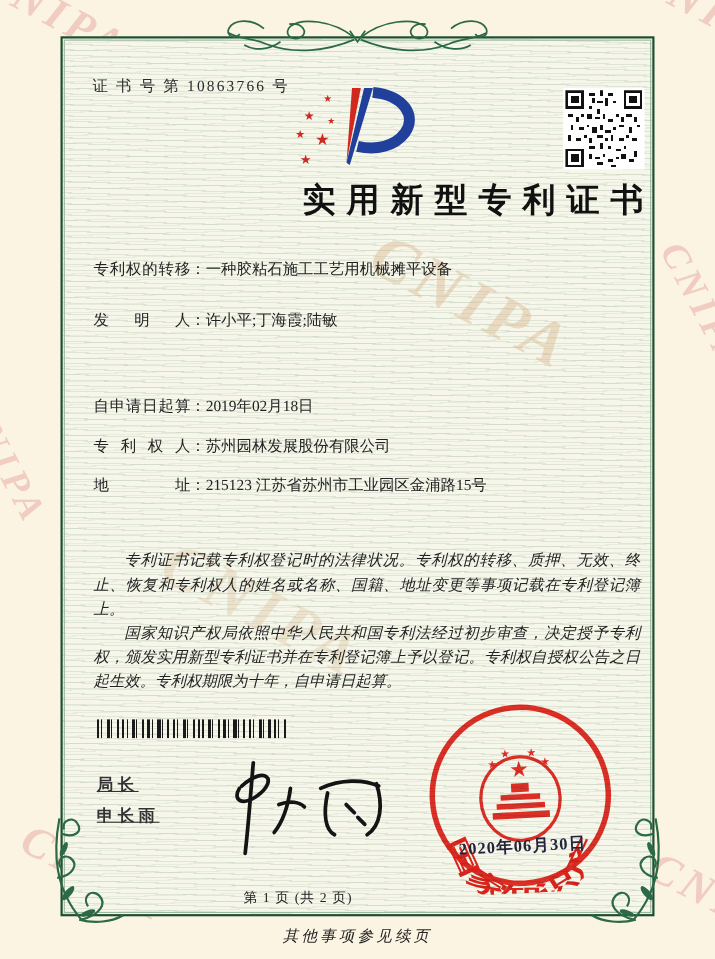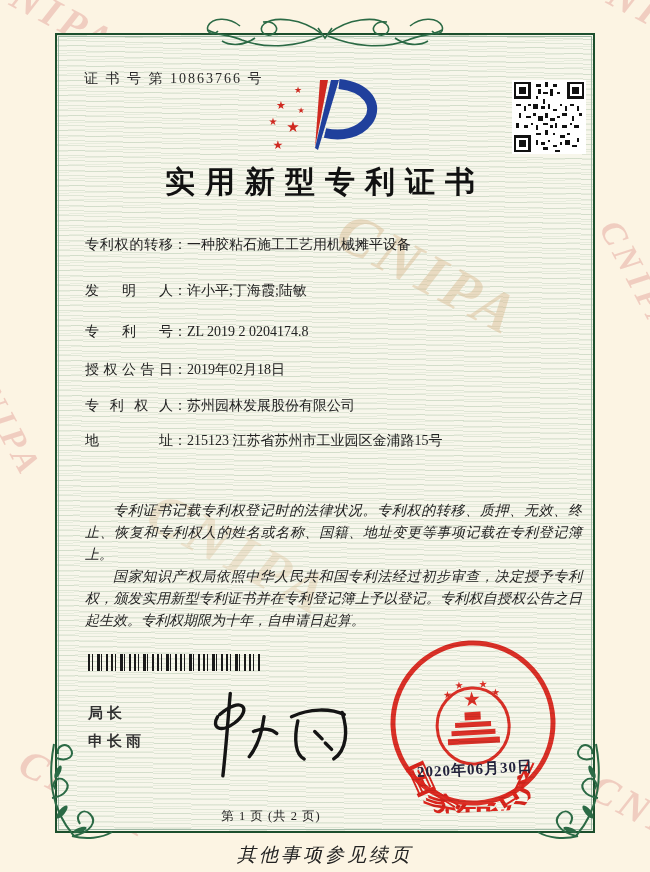--- a/index.html
+++ b/index.html
@@ -25,21 +25,21 @@
   .abs{position:absolute;}
   .wm{
     position:absolute; font-family:"Liberation Serif", serif; font-style:italic; font-weight:bold;
     color:#f0cdc0; letter-spacing:5px; pointer-events:none; white-space:nowrap;
   }
   .wm-in{ color:rgba(216,185,142,0.45); }
   .cert-no{
     left:84px; top:70px; font-size:14px; letter-spacing:2px; color:#2a2a2a;
   }
   .title{
-    left:55px; top:162px; width:540px; text-align:center;
+    left:55px; top:162px; width:540px; text-align:right;
     font-size:30px; font-weight:bold; letter-spacing:10px; color:#111;
   }
   .frow{ position:absolute; left:85px; font-size:14px; white-space:nowrap; color:#222;}
   .flabel{
     display:inline-block; width:88px; text-align:justify; text-align-last:justify; vertical-align:top;
   }
   .fvalue{ }
   .pair2{ position:absolute; left:243px; top:0; }
   .paras{
     position:absolute; left:85px; top:500px; width:497px;
@@ -50,31 +50,31 @@
     position:absolute; left:88px; top:654px; width:172px; height:17px;
     background:repeating-linear-gradient(90deg,
       #1a1a1a 0px, #1a1a1a 2px, transparent 2px, transparent 4px,
       #1a1a1a 4px, #1a1a1a 5px, transparent 5px, transparent 9px,
       #1a1a1a 9px, #1a1a1a 12px, transparent 12px, transparent 13px,
       #1a1a1a 13px, #1a1a1a 14px, transparent 14px, transparent 18px,
       #1a1a1a 18px, #1a1a1a 20px, transparent 20px, transparent 23px);
   }
   .director{ position:absolute; left:88px; top:704px; font-family:"Liberation Sans", sans-serif;
     font-size:15px; font-weight:600; letter-spacing:4px; color:#333; }
-  .director div{ margin-bottom:9px; }
+  .director div{ margin-bottom:9px;text-decoration:underline; }
   .seal{ position:absolute; left:384px; top:634px; width:178px; height:178px;
     mix-blend-mode:multiply; transform:rotate(-3deg); }
   .seal-date{
     position:absolute; left:390px; top:760px; width:170px; text-align:center;
     font-size:15px; font-weight:bold; letter-spacing:1px; color:#23233c; transform:rotate(-3deg);
   }
   .pageinfo{ position:absolute; left:55px; top:808px; width:432px; text-align:center;
     font-size:12.5px; letter-spacing:1px; color:#222; }
   .footnote{ position:absolute; left:0; top:842px; width:650px; text-align:center;
-    font-size:19px; font-style:italic; letter-spacing:3px; color:#222; }
+    font-size:14px; font-style:italic; letter-spacing:3px; color:#222; }
   .logo{ position:absolute; left:265px; top:76px; width:120px; height:78px; }
   .qr{ position:absolute; left:512px; top:80px; width:70px; height:70px; background:#fff; padding:2px; }
   .orn{ position:absolute; left:170px; top:8px; width:310px; height:52px; }
   .fl-bl{ position:absolute; left:28px; top:742px; width:100px; height:100px; }
   .fl-br{ position:absolute; left:522px; top:742px; width:100px; height:100px; transform:scale(-1,1); }
   .sig{ position:absolute; left:185px; top:685px; width:175px; height:95px; }
 </style>
 </head>
 <body>
 
@@ -163,25 +163,22 @@
   </svg>
 
   <div class="abs title">实用新型专利证书</div>
 
   <div class="frow" style="top:236px">
     <span class="flabel">专利权的转移</span><span>：</span><span class="fvalue">一种胶粘石施工工艺用机械摊平设备</span>
   </div>
   <div class="frow" style="top:282px">
     <span class="flabel">发明人</span><span>：</span><span class="fvalue">许小平;丁海霞;陆敏</span>
   </div>
-  <div class="frow" style="top:323px">
-    <span class="flabel">专利号</span><span>：</span><span class="fvalue">ZL 2019 2 0204174.8</span>
-  </div>
   <div class="frow" style="top:361px">
-    <span class="flabel">授权公告日</span><span>：</span><span class="fvalue">2019年02月18日</span>
+    <span class="flabel">自申请日起算</span><span>：</span><span class="fvalue">2019年02月18日</span>
   </div>
   <div class="frow" style="top:397px">
     <span class="flabel">专利权人</span><span>：</span><span class="fvalue">苏州园林发展股份有限公司</span>
   </div>
   <div class="frow" style="top:432px">
     <span class="flabel">地址</span><span>：</span><span class="fvalue">215123 江苏省苏州市工业园区金浦路15号</span>
   </div>
 
   <div class="paras">
     <p>专利证书记载专利权登记时的法律状况。专利权的转移、质押、无效、终止、恢复和专利权人的姓名或名称、国籍、地址变更等事项记载在专利登记簿上。</p>

